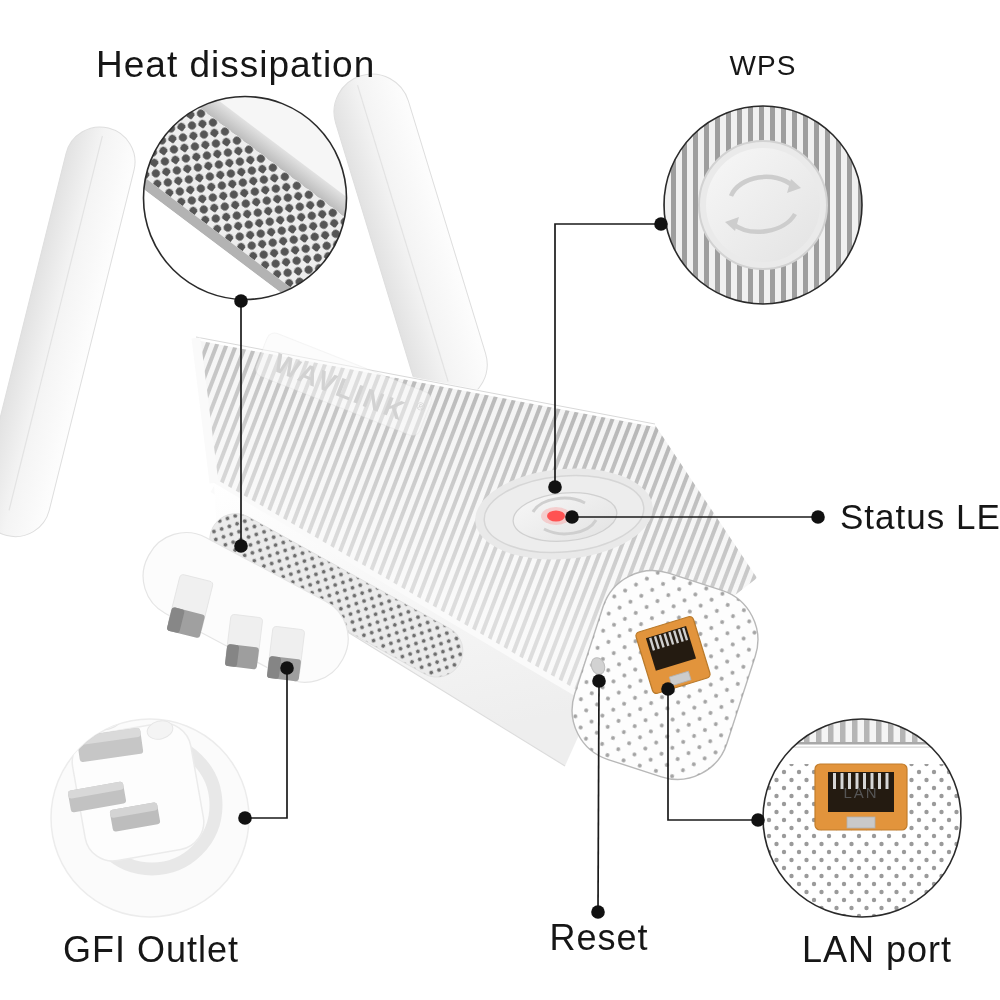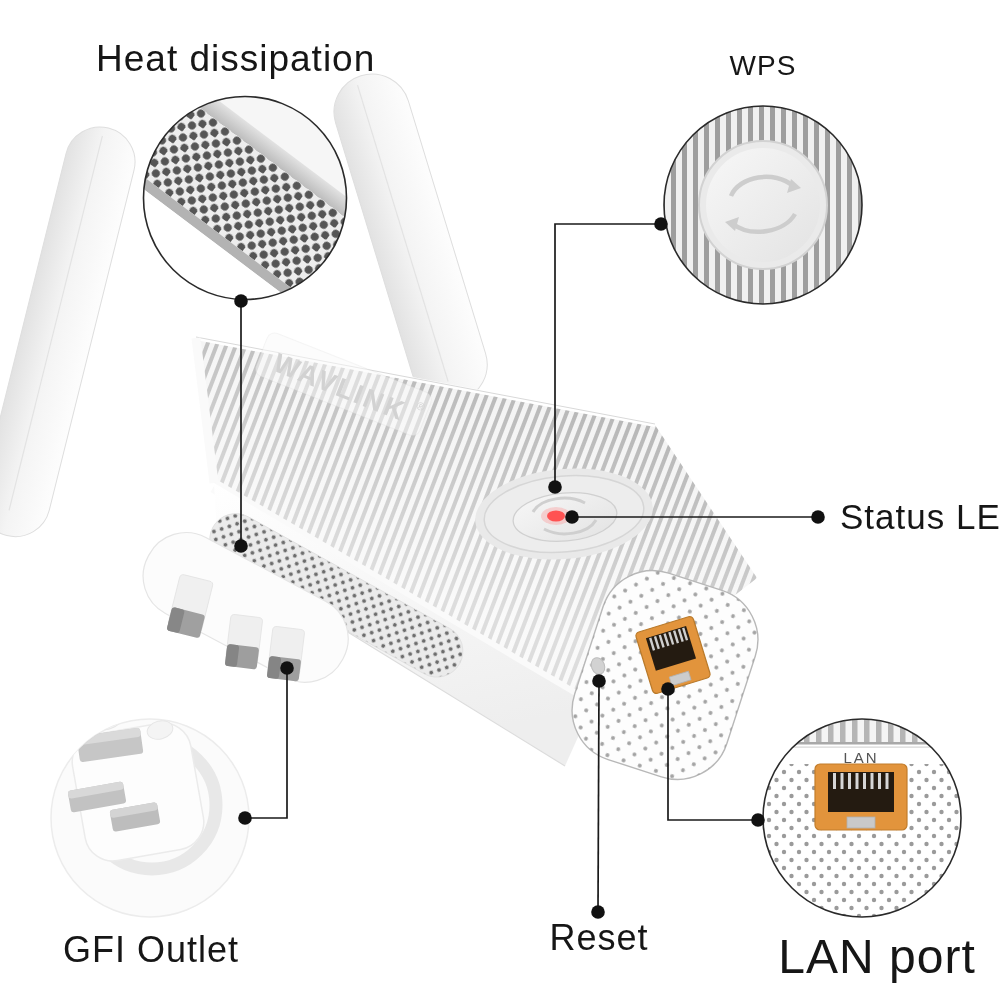--- a/index.html
+++ b/index.html
@@ -1,27 +1,27 @@
 <!DOCTYPE html>
 <html><head>
 <meta charset="utf-8">
 <style>
   html,body{margin:0;padding:0;background:#ffffff;}
   .stage{position:relative;width:1000px;height:1000px;background:#ffffff;overflow:hidden;
          font-family:"Liberation Sans", sans-serif;}
   .stage svg{position:absolute;left:0;top:0;}
   .lbl{position:absolute;color:#161616;font-weight:300;letter-spacing:1px;white-space:nowrap;}
   .lbl.centered{transform:translateX(-50%);}
-  .lbl-heat{left:96px;top:38px;font-size:37px;}
+  .lbl-heat{left:96px;top:44px;font-size:37px;}
   .lbl-wps{left:763px;top:50px;font-size:28px;}
   .lbl-status{left:840px;top:497px;font-size:35px;}
   .lbl-reset{left:599px;top:917px;font-size:36px;}
   .lbl-gfi{left:151px;top:929px;font-size:36px;}
-  .lbl-lanport{left:877px;top:929px;font-size:48px;text-align:center;}
-  .lbl-lan-small{left:861px;top:749px;font-size:15px;letter-spacing:2px;color:#555;font-weight:400;}
+  .lbl-lanport{left:877px;top:929px;font-size:36px;text-align:center;}
+  .lbl-lan-small{left:861px;top:784px;font-size:15px;letter-spacing:2px;color:#555;font-weight:400;}
 </style>
 </head>
 <body>
 
 <div class="stage">
 
 <svg width="1000" height="1000" viewBox="0 0 1000 1000">
   <defs>
     <pattern id="pRidge" width="9" height="9" patternUnits="userSpaceOnUse" patternTransform="rotate(21)">
       <rect width="9" height="9" fill="#f3f3f3"></rect>

